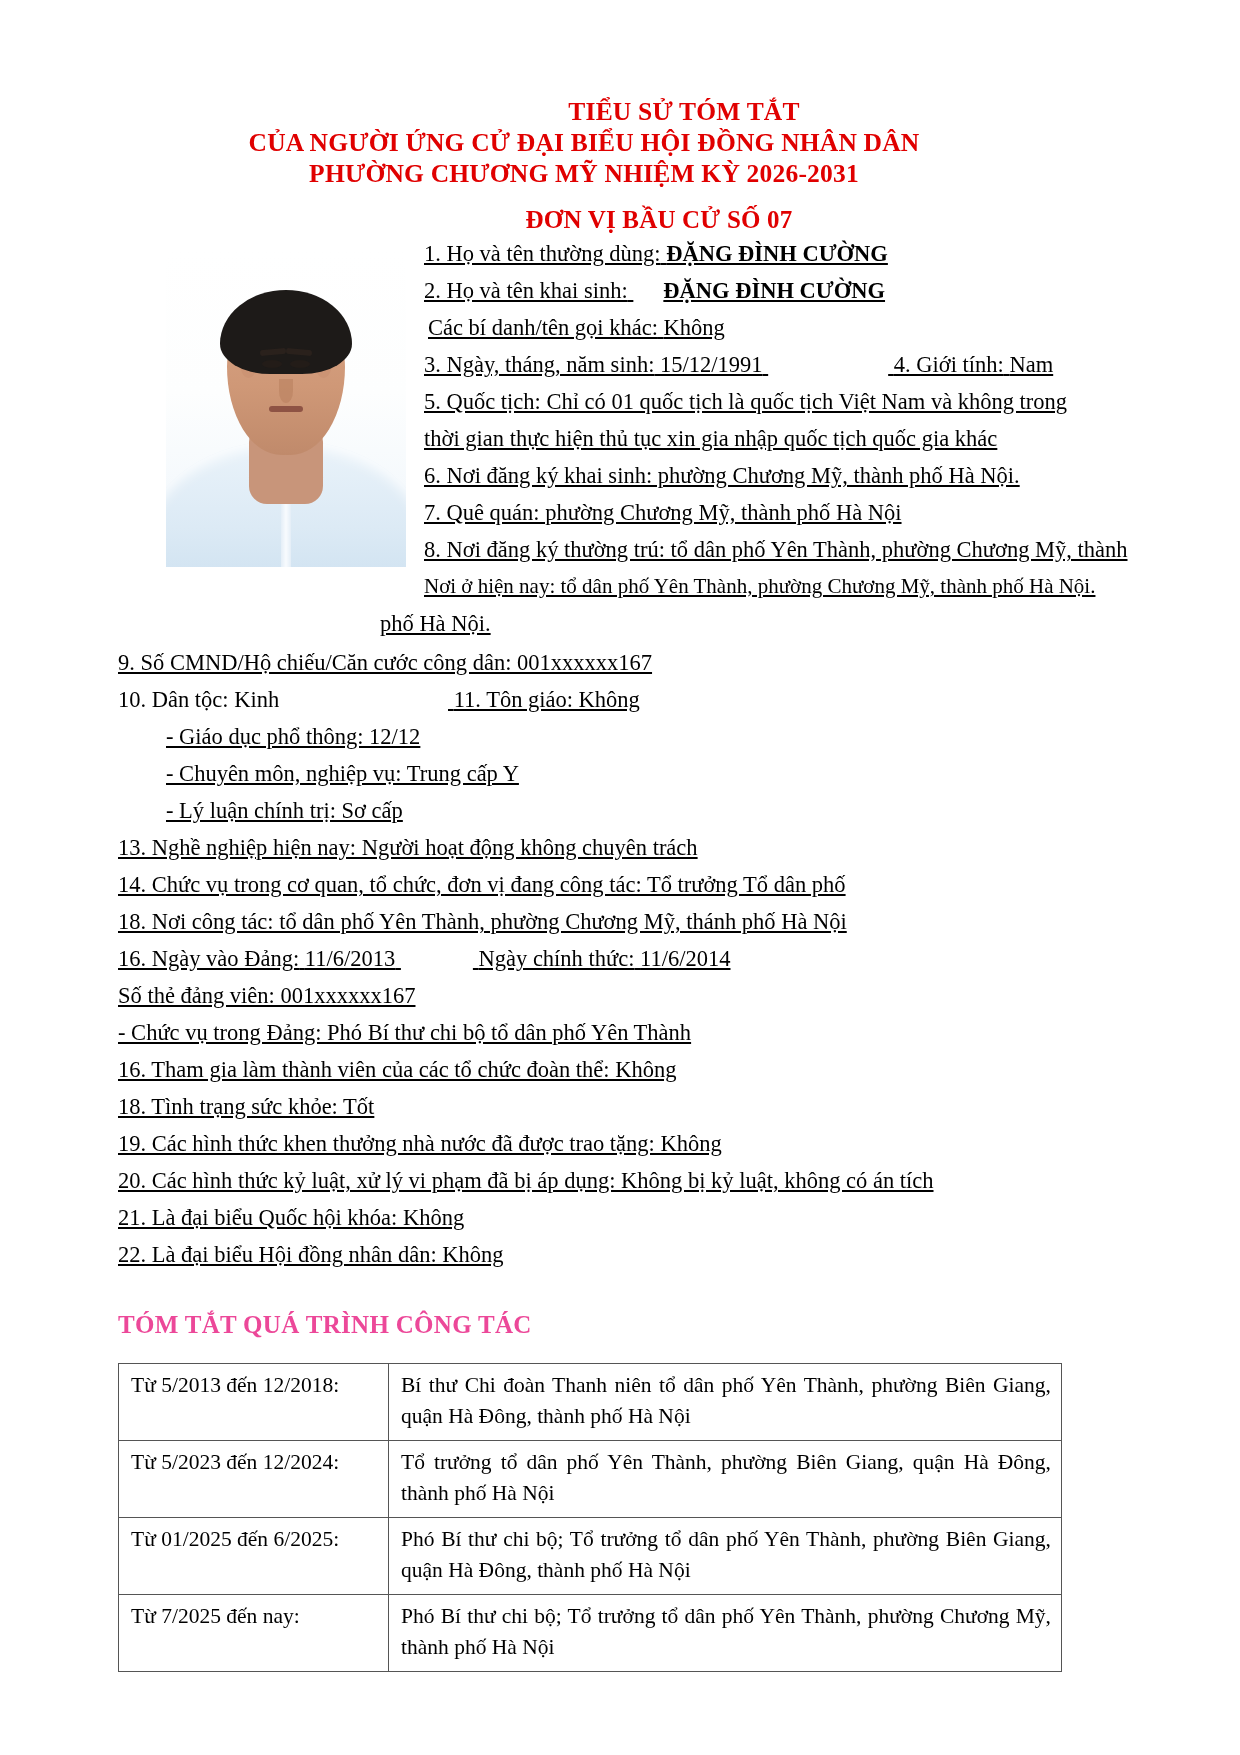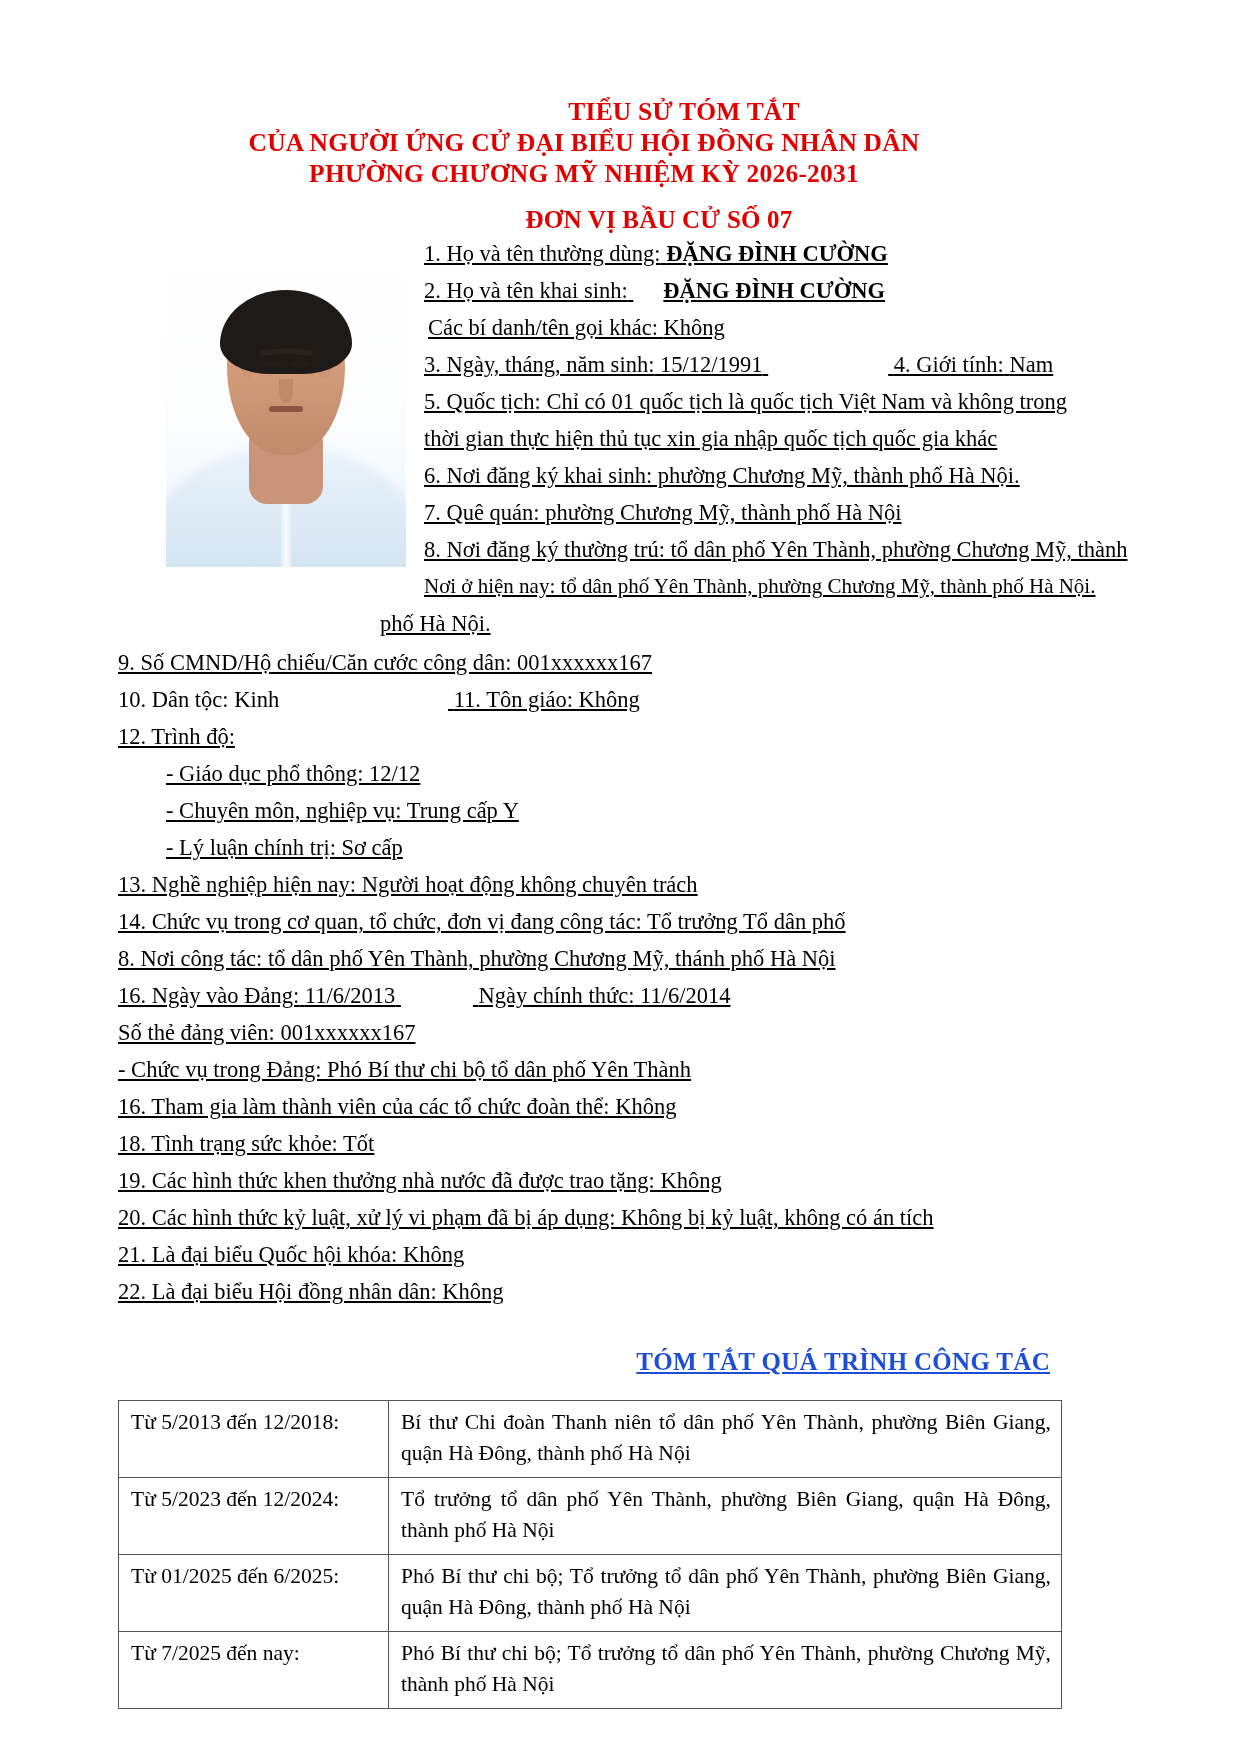--- a/index.html
+++ b/index.html
@@ -167,27 +167,26 @@
     text-decoration: underline;
   }
   .bold { font-weight: bold; }
   .sub-indent { padding-left: 48px; }
   .small-line { font-size: 21px; }
 
   .clear { clear: both; }
 
   
   .section-title {
-    text-align: right;
-    color: #1d4ed8;
+    text-align: left;
+    color: #ec4899;
     font-weight: bold;
     font-size: 25px;
     margin: 38px 0 24px 0;
     letter-spacing: 0.3px;
-    text-decoration: underline;
   }
 
   
   table.career {
     width: 944px;
     margin: 0 auto;
     border-collapse: collapse;
     table-layout: fixed;
     font-size: 21.5px;
     line-height: 31px;
@@ -269,27 +268,26 @@
     </div>
 
     <div class="clear"></div>
 
     <div style="margin-top:2px">
       <p class="line">9. Số CMND/Hộ chiếu/Căn cước công dân: 001xxxxxx167</p>
       <p class="line">
         <span style="display:inline-block;width:330px">10. Dân tộc: Kinh</span>
         <span>11. Tôn giáo:  Không</span>
       </p>
-      <p class="line">12. Trình độ:</p>
       <p class="line sub-indent">- Giáo dục phổ thông: 12/12</p>
       <p class="line sub-indent">- Chuyên môn, nghiệp vụ: Trung cấp Y</p>
       <p class="line sub-indent">- Lý luận chính trị: Sơ cấp</p>
       <p class="line">13. Nghề nghiệp hiện nay: Người hoạt động không chuyên trách</p>
       <p class="line">14. Chức vụ trong cơ quan, tổ chức, đơn vị đang công tác: Tổ trưởng Tổ dân phố</p>
-      <p class="line">8. Nơi công tác: tổ dân phố Yên Thành, phường Chương Mỹ, thánh phố Hà Nội</p>
+      <p class="line">18. Nơi công tác: tổ dân phố Yên Thành, phường Chương Mỹ, thánh phố Hà Nội</p>
       <p class="line">
         <span>16. Ngày vào Đảng:</span>
         <span>11/6/2013</span>
         <span style="display:inline-block;width:72px"></span>
         <span>Ngày chính thức:</span>
         <span>11/6/2014</span>
       </p>
       <p class="line">Số thẻ đảng viên: 001xxxxxx167</p>
       <p class="line">- Chức vụ trong Đảng: Phó Bí thư chi bộ tổ dân phố Yên Thành</p>
       <p class="line">16. Tham gia làm thành viên của các tổ chức đoàn thể: Không</p>

